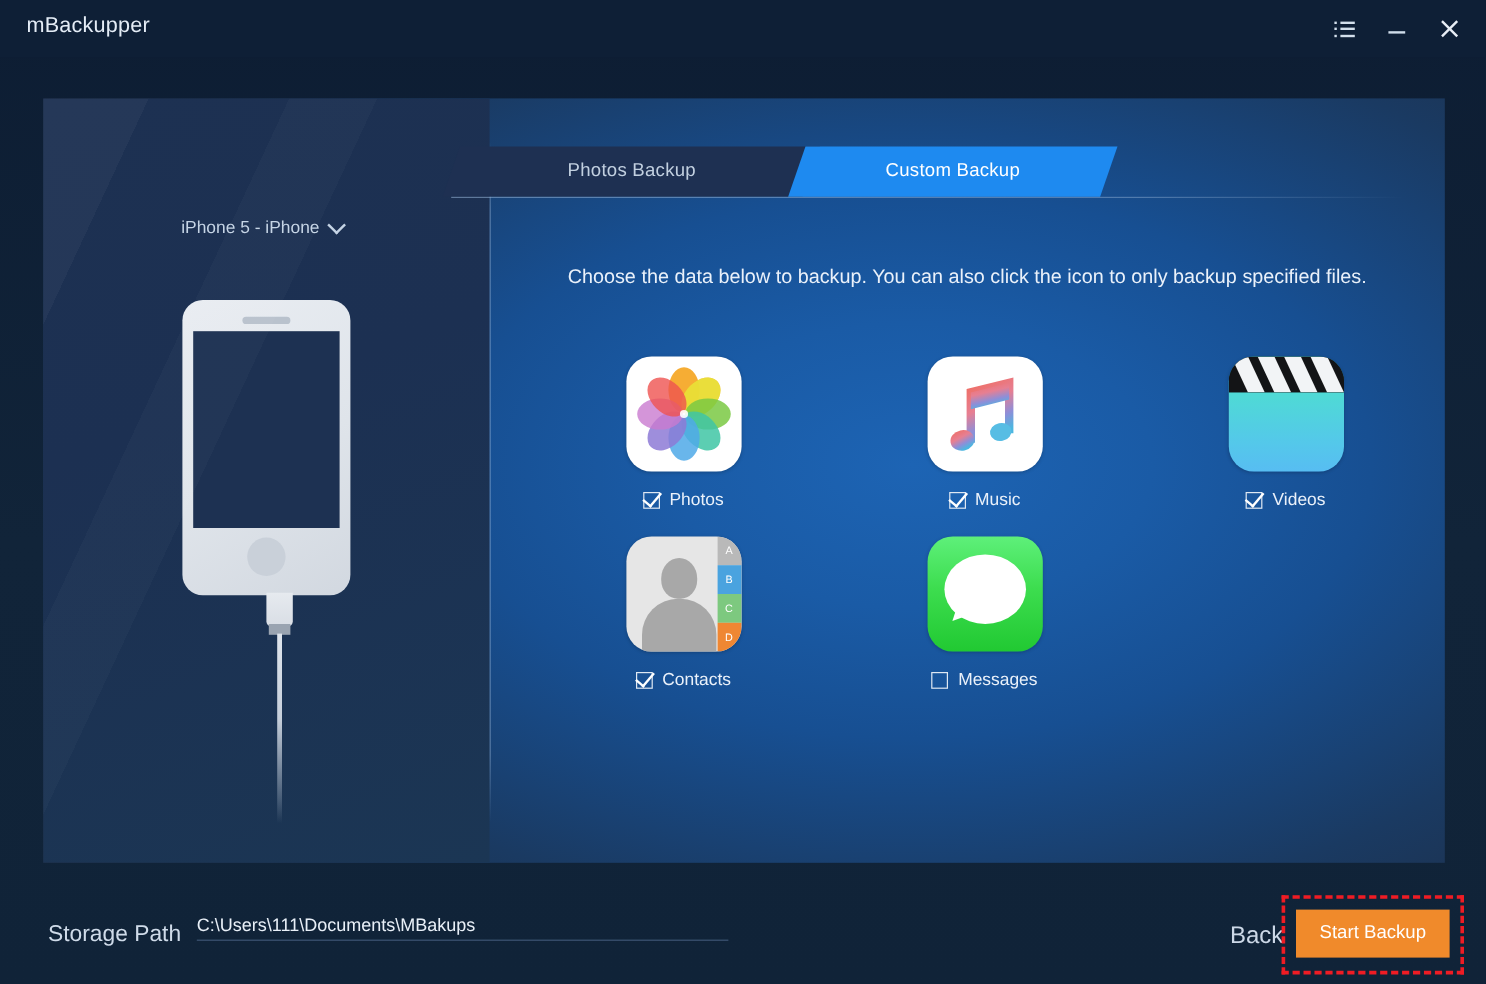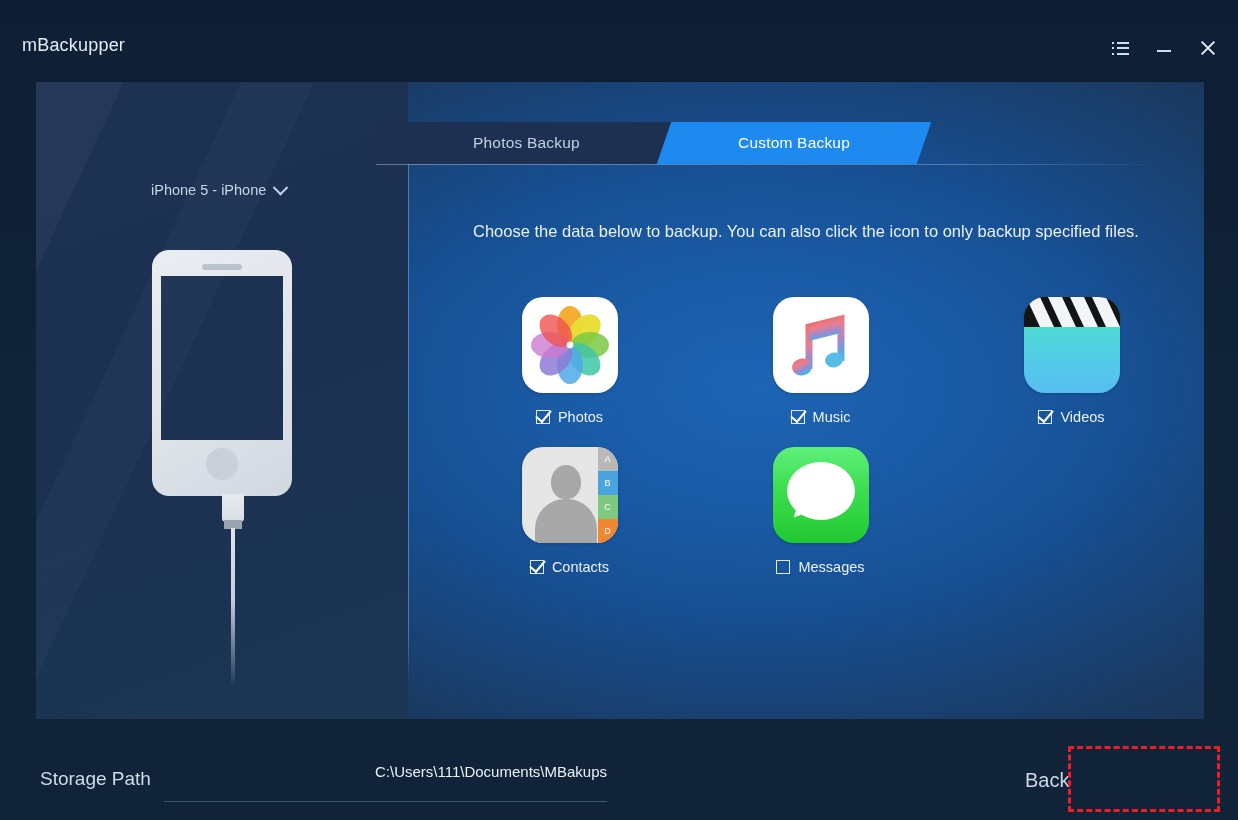--- a/index.html
+++ b/index.html
@@ -20,21 +20,20 @@
     background: linear-gradient(180deg, #0d1d33 0%, #112439 55%, #102338 100%);
     overflow: hidden;
   }
 
   
   .titlebar {
     position: absolute;
     left: 0; top: 0;
     width: 1238px; height: 48px;
     background: #0e1f36;
-    margin-top: 24px;
   }
   .app-title {
     position: absolute;
     left: 22px; top: 11px;
     font-size: 18px;
     color: #e4ecf6;
     letter-spacing: .2px;
   }
   .win-btns {
     position: absolute;
@@ -304,23 +303,22 @@
   .storage-label {
     position: absolute;
     left: 40px; top: 49px;
     color: #cfdbe9; font-size: 19px;
   }
   .storage-field {
     position: absolute;
     left: 164px; top: 44px;
     width: 443px;
     border-bottom: 1px solid #3d5574;
-    padding-bottom: 20px;
+    padding-bottom: 2px;
     cursor: text;
-    text-align: right;
   }
   .storage-value { color: #e9f0f8; font-size: 15px; }
   .back-link {
     position: absolute;
     left: 1025px; top: 50px;
     color: #ccd8e7; font-size: 20px; cursor: pointer;
   }
   .start-btn {
     position: absolute;
     left: 1080px; top: 758px;
@@ -503,15 +501,16 @@
   </div>
 
   <div class="bottombar">
     <div class="storage-label">Storage Path</div>
     <div class="storage-field">
       <span class="storage-value">C:\Users\111\Documents\MBakups</span>
     </div>
     <div class="back-link">Back</div>
   </div>
 
+  <button class="start-btn">Start Backup</button>
   <div class="highlight-box"></div>
 
 </div>
 
 </body></html>

